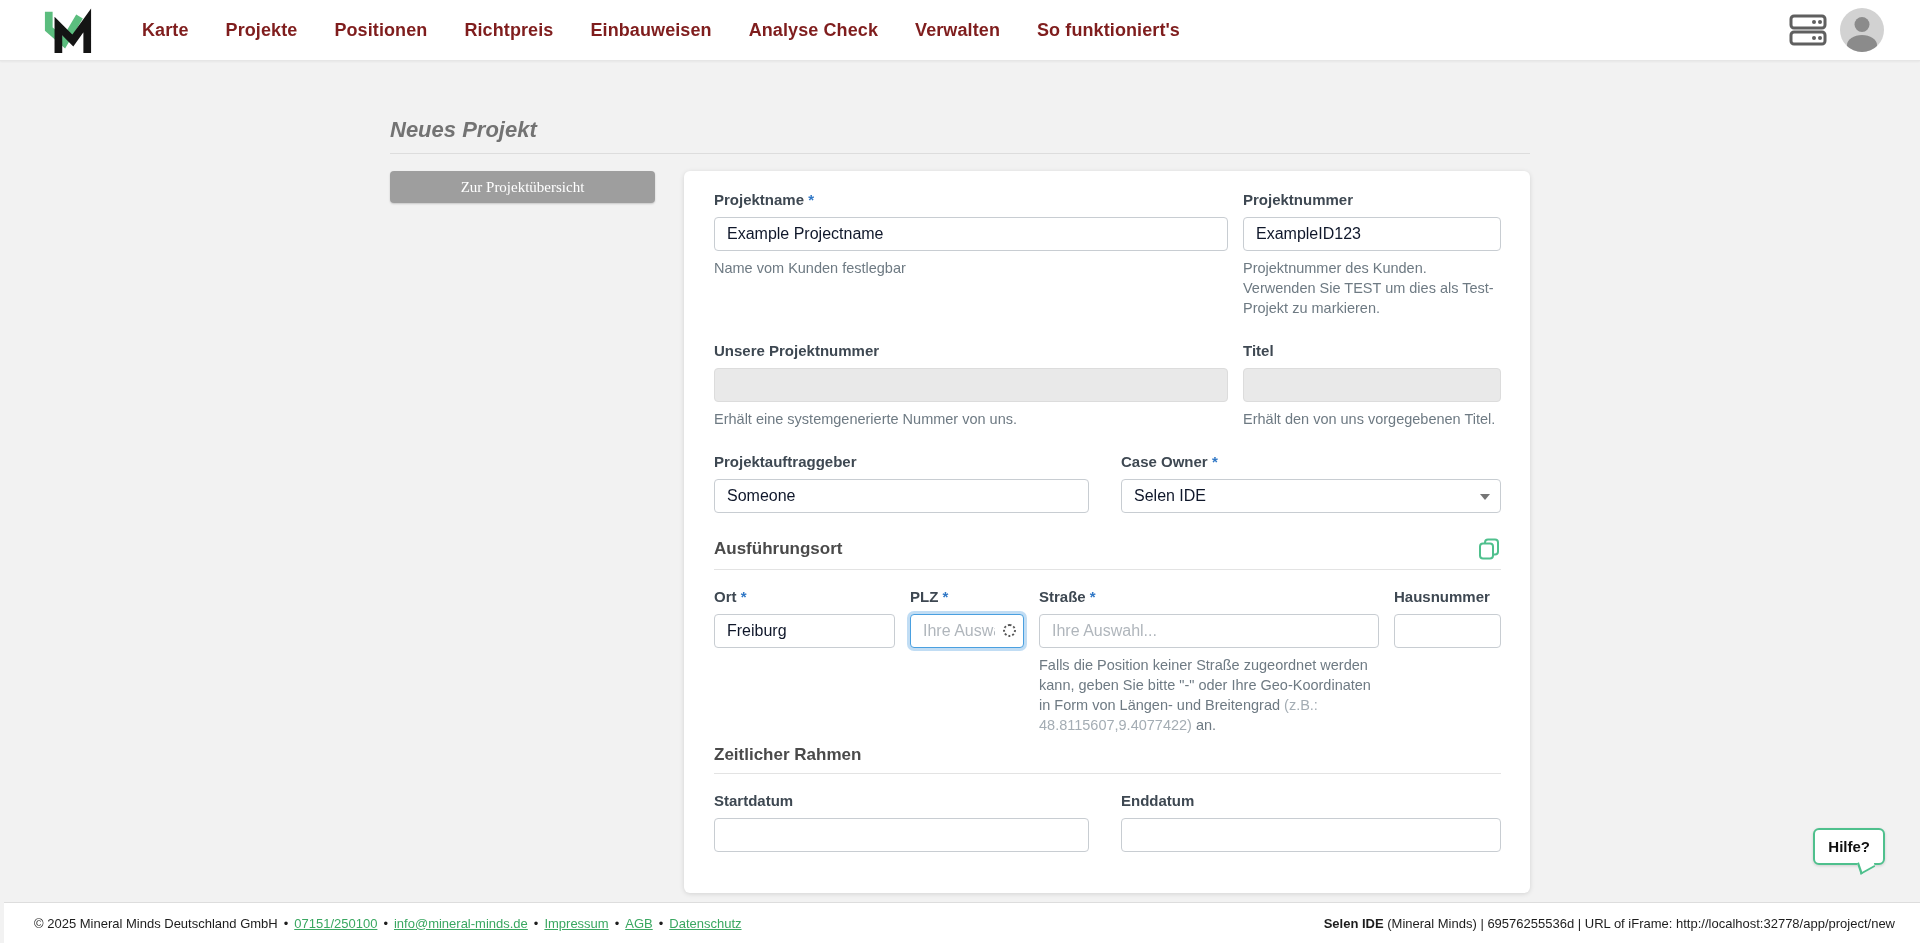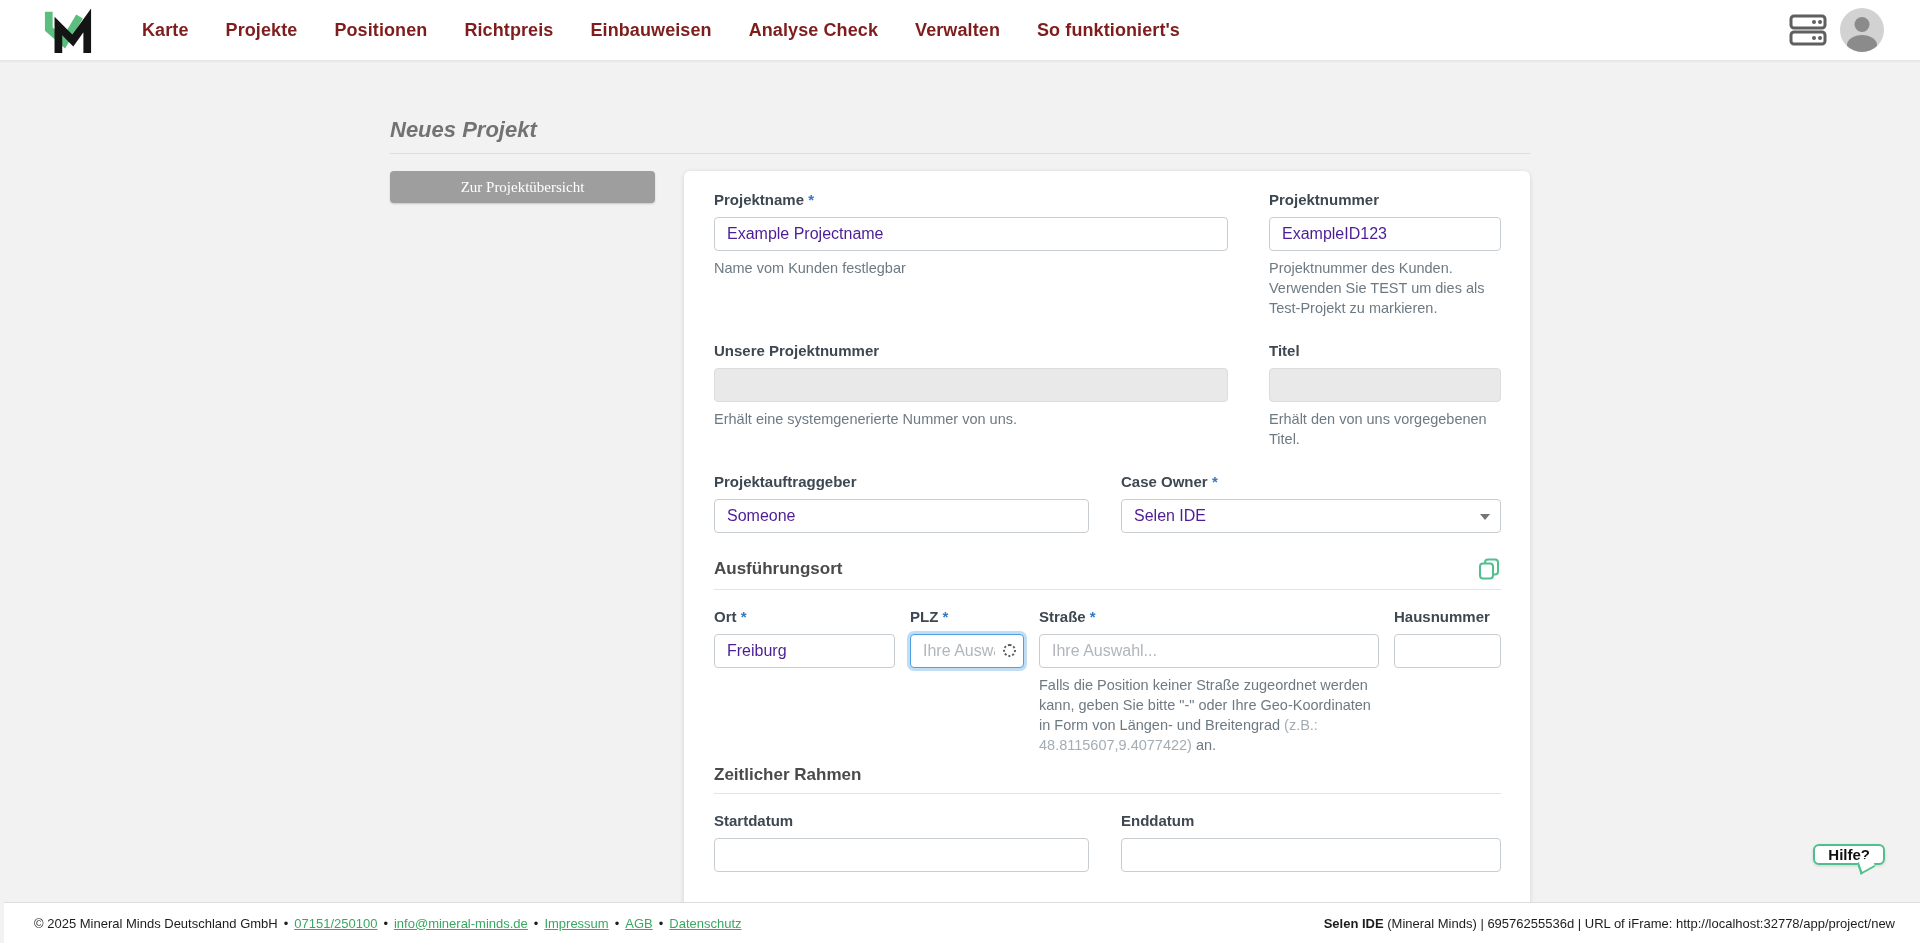--- a/index.html
+++ b/index.html
@@ -26,27 +26,27 @@
   .left-col { width:265px; flex:0 0 auto; }
   .back-btn { width:265px; height:32px; background:#9e9e9e; color:#fff; border:none; border-radius:4px;
     font-size:15px; font-family:Liberation Serif, serif; cursor:pointer; box-shadow:0 1px 2px rgba(0,0,0,.18); }
 
   .card { flex:1 1 auto; background:#fff; border-radius:6px; box-shadow:0 1px 5px rgba(0,0,0,.13);
     padding:20px 29px 25px 30px; }
   .card-sliver { background:#fff; border-radius:6px; box-shadow:0 1px 5px rgba(0,0,0,.13);
     height:24px; margin:19px 0 0 294px; }
 
   
-  .row2 { display:grid; grid-template-columns:514px 1fr; column-gap:41px; margin-bottom:24px; }
+  .row2 { display:grid; grid-template-columns:514px 1fr; column-gap:15px; margin-bottom:24px; }
   .rowhalf { display:grid; grid-template-columns:375px 1fr; column-gap:32px; margin-bottom:24px; }
   .rowaddr { display:grid; grid-template-columns:181px 114px 1fr 107px; column-gap:15px; margin-bottom:10px; }
   .field label { display:block; font-size:15px; font-weight:700; color:#3e4852; margin-bottom:9px; }
   .req { color:#3178c6; font-weight:700; }
   .field input, .field .select { width:100%; height:34px; border:1px solid #c8cdd2; border-radius:4px;
-    padding:1px 12px; font-size:16px; font-family:inherit; color:#4c1d95; background:#fff; outline:none; }
+    padding:1px 12px; font-size:16px; font-family:inherit; color:#0f172a; background:#fff; outline:none; }
   .field input::placeholder { color:#b0b6bc; }
   .field input.disabled { background:#e9e9e9; border-color:#dcdcdc; }
   .hint { margin-top:7px; font-size:14.5px; line-height:1.38; color:#6e7a83; }
   .hint .lighter { color:#a4adb4; }
 
   .section-head { display:flex; align-items:center; justify-content:space-between; margin-top:6px; }
   .section-head h2 { font-size:17px; font-weight:700; color:#4a4a4a; }
   .section-rule { border:none; border-top:1px solid #e3e3e3; margin:8px 0 18px 0; }
 
   .select-wrap { position:relative; }
@@ -57,21 +57,21 @@
   .plz-wrap { position:relative; }
   .plz-wrap input { padding-right:28px; border-color:#4aa0e0;
     box-shadow:0 0 0 3px rgba(77,158,224,.35); }
   .spinner { position:absolute; right:8px; top:50%; margin-top:-7px; width:13px; height:13px;
     border:2px dotted #555; border-radius:50%; }
 
   .copy-icon { width:24px; height:24px; cursor:pointer; }
 
   
   .help-bubble { position:fixed; right:35px; bottom:78px; background:#fff; border:2px solid #4fc08d;
-    border-radius:6px; padding:0 13px; font-size:15px; font-weight:700; color:#111;
+    border-radius:6px; padding:8px 13px; font-size:15px; font-weight:700; color:#111;
     box-shadow:0 1px 3px rgba(0,0,0,.15); cursor:pointer; z-index:40; }
   .help-bubble::after { content:""; position:absolute; right:10px; bottom:-9px; width:12px; height:12px;
     background:#fff; border-right:2px solid #4fc08d; border-bottom:2px solid #4fc08d;
     transform:skewX(-20deg) rotate(55deg); }
 
   
   footer { position:fixed; left:4px; bottom:0; width:1920px; height:41px; background:#fff;
     border-top:1px solid #ddd; display:flex; align-items:center; z-index:30;
     font-size:13px; color:#1d1d1d; }
   .foot-left { margin-left:30px; display:flex; align-items:center; gap:6px; white-space:nowrap; }

